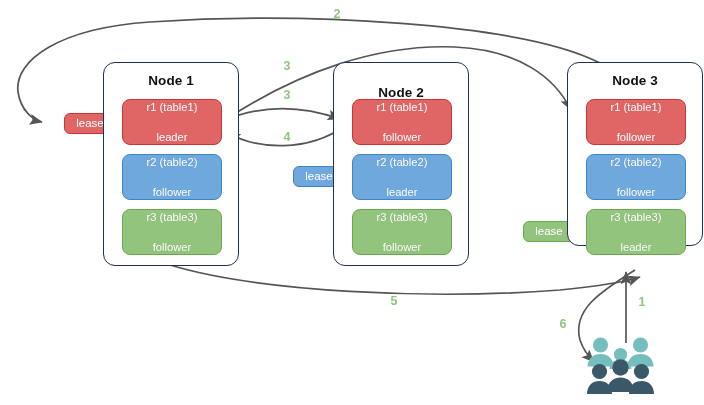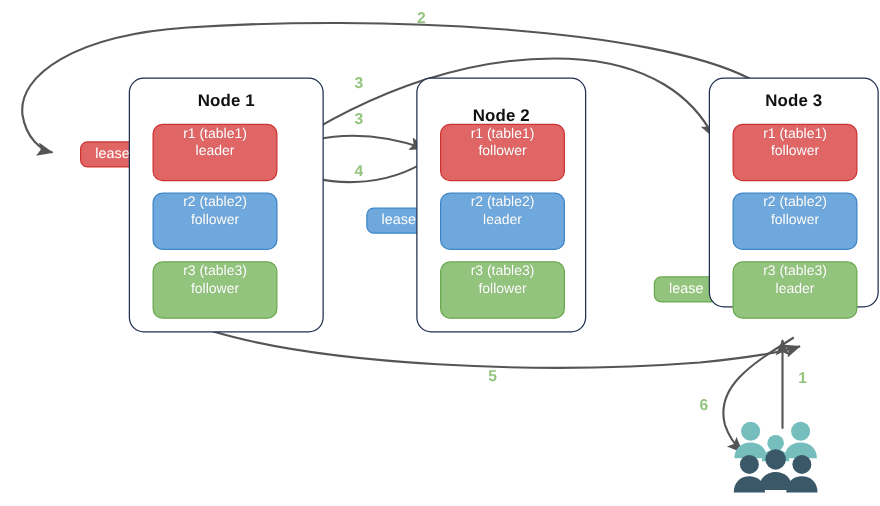--- a/index.html
+++ b/index.html
@@ -39,21 +39,21 @@
     color: #111111;
     letter-spacing: 0.1px;
   }
   .replica {
     position: absolute;
     box-sizing: border-box;
     border-radius: 8px;
     display: flex;
     flex-direction: column;
     align-items: center;
-    justify-content: flex-start;
+    justify-content: space-between;
     color: #ffffff;
     font-size: 11.2px;
     line-height: 14px;
     text-align: center;
     text-shadow: 0 0 1px rgba(0,0,0,0.12);
   }
   .replica .ln { display: block; }
   .lease-badge {
     position: absolute;
     box-sizing: border-box;
@@ -125,21 +125,21 @@
   </div>
 
   <div class="lease-badge" style="left:277px; top:166px; width:52px; height:21px; background:#6FA8DC; border:1.6px solid #3D85C6;">
     <span>lease</span>
   </div>
 
   <div class="lease-badge" style="left:507px; top:221px; width:52px; height:21px; background:#93C47D; border:1.6px solid #6AA84F;">
     <span>lease</span>
   </div>
 
-  <div class="node-box" style="left:103px; top:62px; width:156px; height:204px;">
+  <div class="node-box" style="left:103px; top:62px; width:136px; height:204px;">
     <div class="node-title" style="top:10px;">Node 1</div>
 
     <div class="replica" style="left:18px; top:36px; width:100px; height:46px; background:#E06666; border:1.6px solid #CC3333;">
       <span class="ln">r1 (table1)</span>
       <span class="ln">leader</span>
     </div>
 
     <div class="replica" style="left:18px; top:91px; width:100px; height:46px; background:#6FA8DC; border:1.6px solid #3D85C6;">
       <span class="ln">r2 (table2)</span>
       <span class="ln">follower</span>

